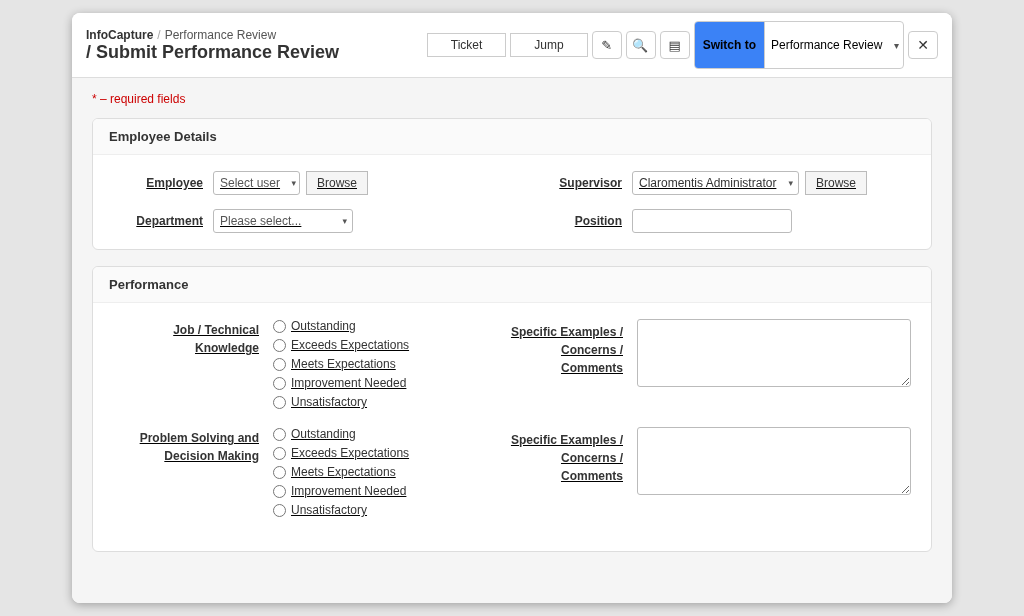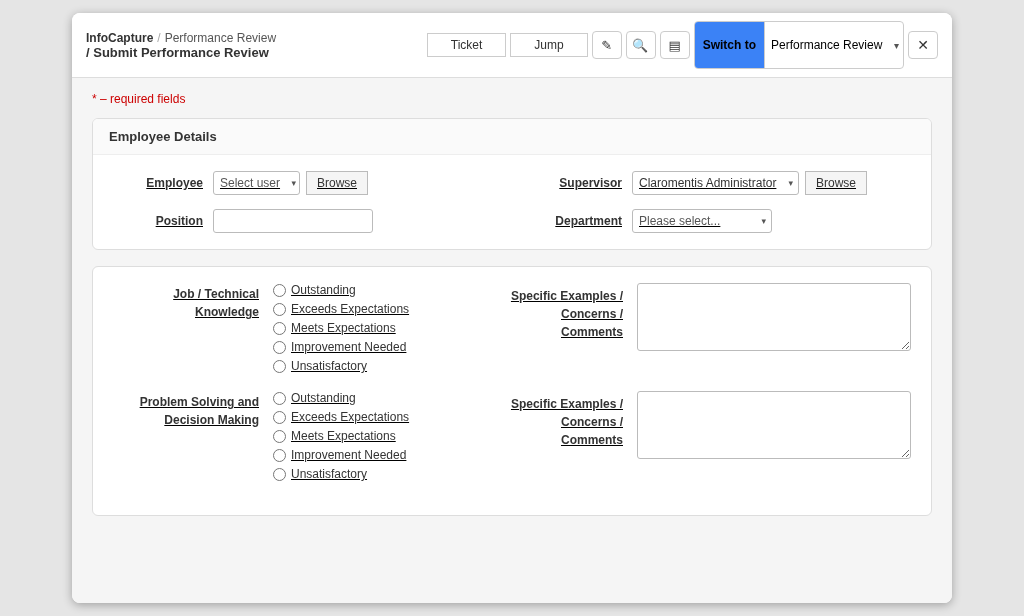--- a/index.html
+++ b/index.html
@@ -45,21 +45,21 @@
       display: flex;
       align-items: center;
       gap: 4px;
     }
     .breadcrumb-top .app-name {
       font-weight: bold;
       color: #333;
     }
     .breadcrumb-top .sep { color: #aaa; }
     .breadcrumb-bottom {
-      font-size: 13px;
+      font-size: 18px;
       font-weight: bold;
       color: #333;
       display: flex;
       align-items: center;
       gap: 4px;
     }
     .header-right {
       display: flex;
       align-items: center;
       gap: 4px;
@@ -397,41 +397,42 @@
               <div class="supervisor-select-wrap">
                 <select class="supervisor-select">
                   <option>Claromentis Administrator</option>
                 </select>
               </div>
               <button class="btn-browse">Browse</button>
             </div>
           </div>
 
           <div class="form-row">
-            <span class="form-label">Position</span>
-            <div class="form-controls">
-              <input type="text" class="text-input" value="" style="">
-            </div>
-          </div>
-
-          <div class="form-row">
             <span class="form-label">Department</span>
             <div class="form-controls">
               <div class="dept-select-wrap">
                 <select class="dept-select">
                   <option>Please select...</option>
                 </select>
               </div>
             </div>
           </div>
+
+          <div class="form-row">
+            <span class="form-label">Position</span>
+            <div class="form-controls">
+              <input type="text" class="text-input" value="" style="">
+            </div>
+          </div>
         </div>
       </div>
     </div>
 
     <div class="section">
+      <div class="section-title">Performance</div>
       <div class="section-body">
 
         <div class="perf-row">
           <div class="perf-row-label-cell">Job / Technical<br>Knowledge</div>
           <div class="perf-row-radio-cell">
             <label class="radio-item">
               <input type="radio" name="job_knowledge" value="outstanding" style="">
               <span>Outstanding</span>
             </label>
             <label class="radio-item">

